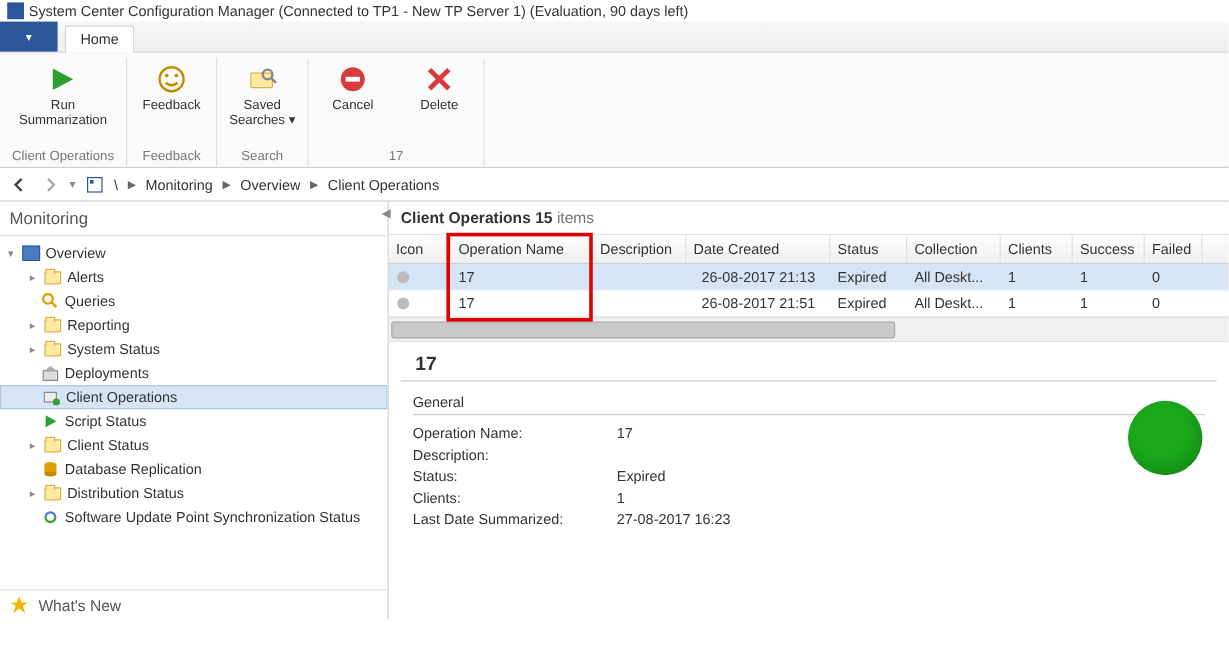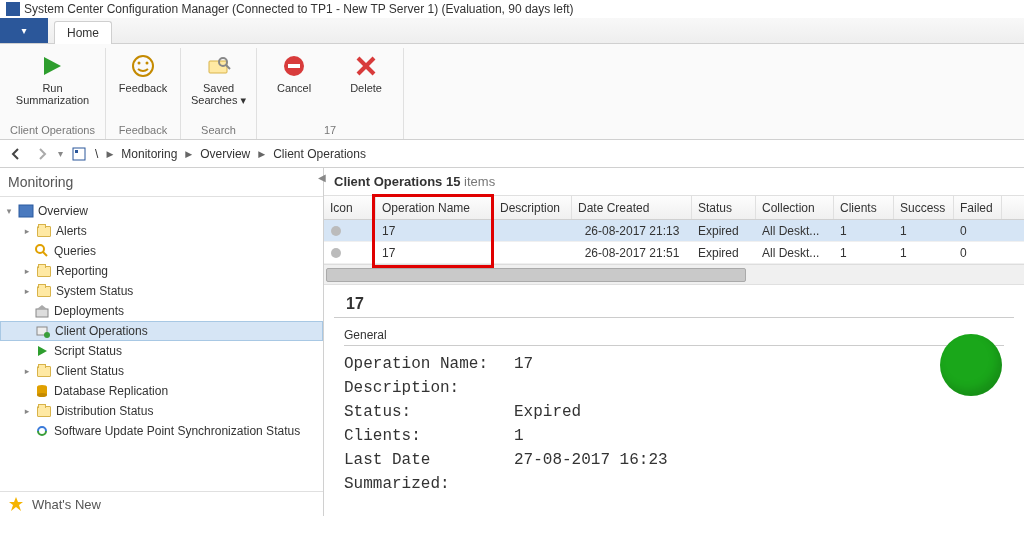--- a/index.html
+++ b/index.html
@@ -43,21 +43,21 @@
   .grid-row { height: 22px; border-bottom: 1px solid #f0f0f0; }
   .grid-row .cell { padding: 0 6px; color: #333; font-size: 12px; }
   .grid-row.selected { background: #d6e5f5; }
   .c-icon { width: 52px; } .c-name { width: 118px; } .c-desc { width: 78px; } .c-date { width: 120px; text-align: center; } .c-status { width: 64px; } .c-coll { width: 78px; } .c-clients { width: 60px; } .c-success { width: 60px; } .c-failed { width: 48px; }
   .highlight-box { position: absolute; border: 3px solid #e00000; pointer-events: none; }
   .scroll-track { height: 20px; background: #f0f0f0; border-top: 1px solid #ddd; display: flex; align-items: center; }
   .scroll-thumb { height: 14px; background: #c9c9c9; border: 1px solid #aaa; margin-left: 2px; border-radius: 2px; flex: 0 0 60%; }
   .detail-heading { font-size: 16px; font-weight: 600; padding: 10px 12px 4px 12px; border-bottom: 1px solid #ccc; margin: 0 10px; }
   .detail-section { padding: 10px 20px; }
   .detail-section .sec-title { font-size: 12px; color: #333; border-bottom: 1px solid #ccc; padding-bottom: 3px; margin-bottom: 6px; }
-  .kv { display: flex; font-size: 16px; line-height: 1.5; font-family: Liberation Mono, monospace; }
+  .kv { display: flex; font-size: 12px; line-height: 1.5; }
   .kv .k { width: 170px; }
   .green-dot { position: absolute; right: 22px; bottom: 120px; width: 62px; height: 62px; background: #1aa71a; border-radius: 50%; box-shadow: inset -4px -6px 10px rgba(0,0,0,.15); }
   .status-row { position: absolute; bottom: 0; left: 0; right: 0; height: 0; }
   svg { display: block; }
 </style>
 </head>
 <body>
 
 <div class="titlebar">
   <span class="app-icon"></span>

